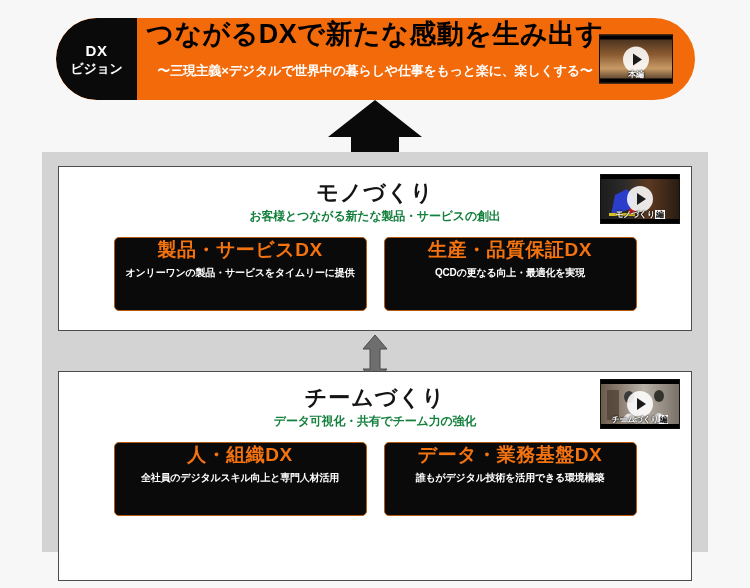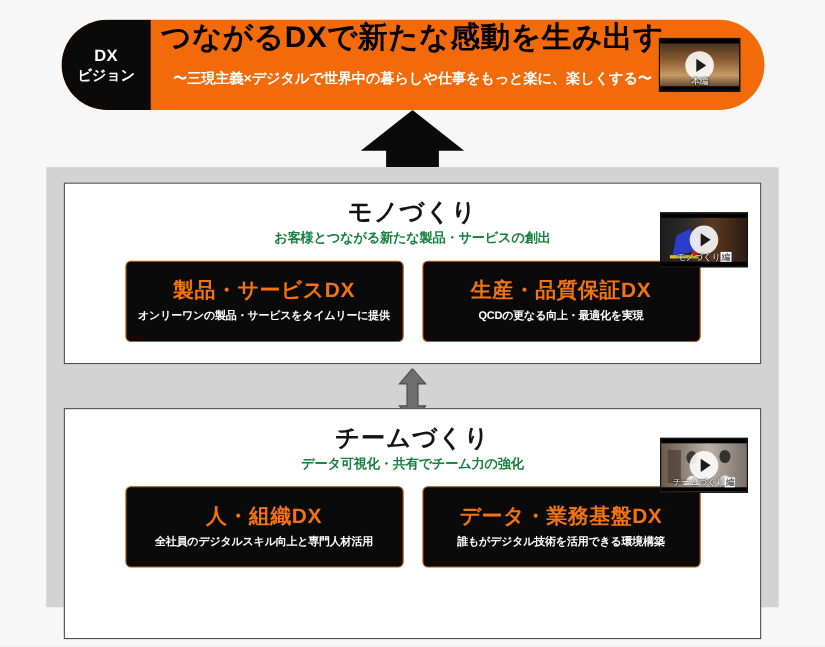--- a/index.html
+++ b/index.html
@@ -124,21 +124,21 @@
     border-bottom: 6px solid transparent;
     margin-left: 3px;
   }
   .vid-caption {
     position: absolute;
     left: 0;
     right: 0;
     bottom: 3px;
     text-align: center;
     font-size: 8px;
-    font-weight: normal;
+    font-weight: bold;
     color: #ffffff;
     letter-spacing: -0.3px;
     line-height: 10px;
     text-shadow: 0 0 2px #000, 0 0 2px #000;
     white-space: nowrap;
   }
   .vid-caption .boxed {
     background: #ffffff;
     color: #111;
     padding: 0 1px;
@@ -203,40 +203,39 @@
     letter-spacing: -0.2px;
     line-height: 17px;
     margin-top: 2px;
   }
   .card-video {
     position: absolute;
     right: 11px;
     top: 7px;
     width: 78px;
     height: 48px;
-    margin-top: 19px;
   }
 
   .boxrow {
     display: flex;
     justify-content: center;
     gap: 17px;
     margin-top: 12px;
   }
   .dxbox {
     width: 253px;
     height: 74px;
     background: #0a0a0a;
     border: 1px solid #b55a10;
     border-radius: 5px;
     box-sizing: border-box;
     display: flex;
     flex-direction: column;
     align-items: center;
-    justify-content: center;
+    justify-content: flex-start;
     cursor: pointer;
   }
   .dxbox-title {
     color: #f4730f;
     font-size: 19px;
     font-weight: bold;
     letter-spacing: 0.5px;
     line-height: 23px;
     white-space: nowrap;
   }

